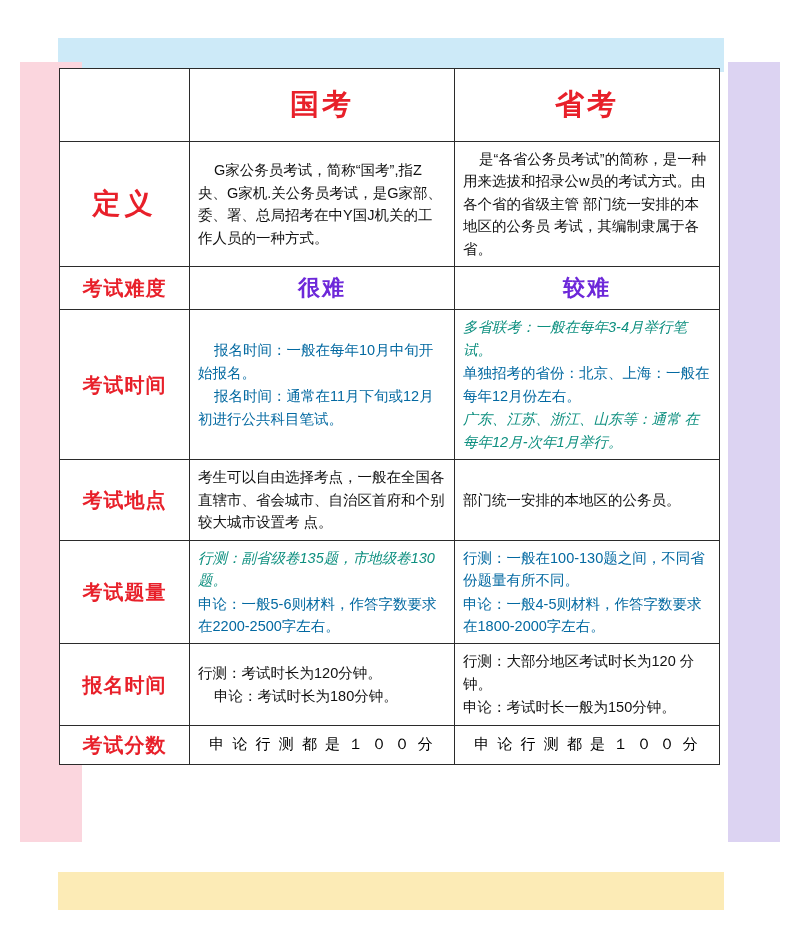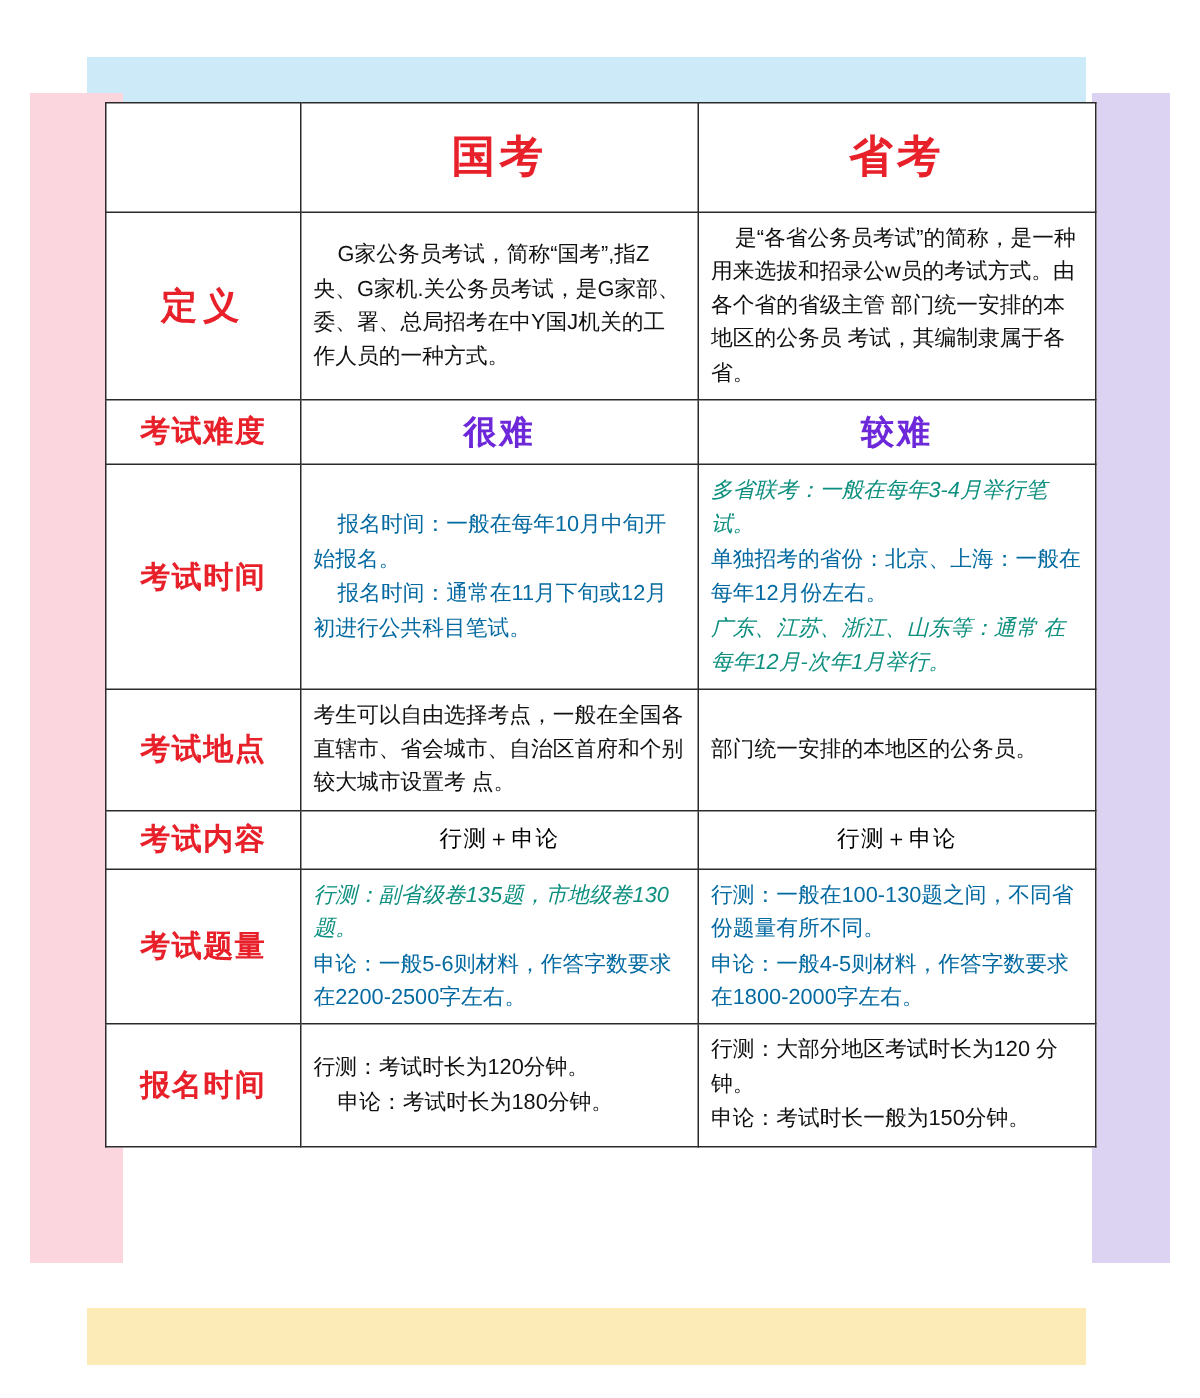--- a/index.html
+++ b/index.html
@@ -42,21 +42,21 @@
   .deco-yellow {
     left: 58px;
     top: 872px;
     width: 666px;
     height: 38px;
     background: #fcebb6;
   }
 
   .table-wrap {
     position: absolute;
-    left: 70px;
+    left: 59px;
     top: 68px;
     width: 692px;
   }
   table.cmp {
     border-collapse: collapse;
     width: 660px;
     background: #ffffff;
     table-layout: fixed;
   }
   table.cmp td, table.cmp th {
@@ -83,21 +83,21 @@
   }
   .rowlabel {
     color: #e8202a;
     font-weight: bold;
     text-align: center;
     font-size: 20px;
     letter-spacing: 1px;
     line-height: 1.3;
   }
   .rowlabel.big {
-    font-size: 24px;
+    font-size: 28px;
     letter-spacing: 4px;
   }
   .cell {
     font-size: 14.5px;
     color: #111111;
     line-height: 1.55;
     text-align: left;
   }
   .cell .ind {
     text-indent: 16px;
@@ -187,25 +187,20 @@
       <tr>
         <td class="rowlabel">考试地点</td>
         <td class="cell">
           <p class="p">考生可以自由选择考点，一般在全国各直辖市、省会城市、自治区首府和个别较大城市设置考 点。</p>
         </td>
         <td class="cell">
           <p class="p">部门统一安排的本地区的公务员。</p>
         </td>
       </tr>
 
-      <tr>
-        <td class="rowlabel">考试内容</td>
-        <td class="content-line">行测＋申论</td>
-        <td class="content-line">行测＋申论</td>
-      </tr>
 
       <tr>
         <td class="rowlabel">考试题量</td>
         <td class="cell">
           <p class="p g-teal">行测：副省级卷135题，市地级卷130题。</p>
           <p class="p g-dark">申论：一般5-6则材料，作答字数要求在2200-2500字左右。</p>
         </td>
         <td class="cell">
           <p class="p g-dark">行测：一般在100-130题之间，不同省份题量有所不同。</p>
           <p class="p g-dark">申论：一般4-5则材料，作答字数要求在1800-2000字左右。</p>
@@ -217,15 +212,20 @@
         <td class="cell">
           <p class="p">行测：考试时长为120分钟。</p>
           <p class="p ind">申论：考试时长为180分钟。</p>
         </td>
         <td class="cell">
           <p class="p">行测：大部分地区考试时长为120 分钟。</p>
           <p class="p">申论：考试时长一般为150分钟。</p>
         </td>
       </tr>
 
+      <tr>
+        <td class="rowlabel">考试分数</td>
+        <td class="score-line">申 论 行 测 都 是 １ ０ ０ 分</td>
+        <td class="score-line">申 论 行 测 都 是 １ ０ ０ 分</td>
+      </tr>
     </tbody>
   </table>
 </div>
 
 </body></html>

